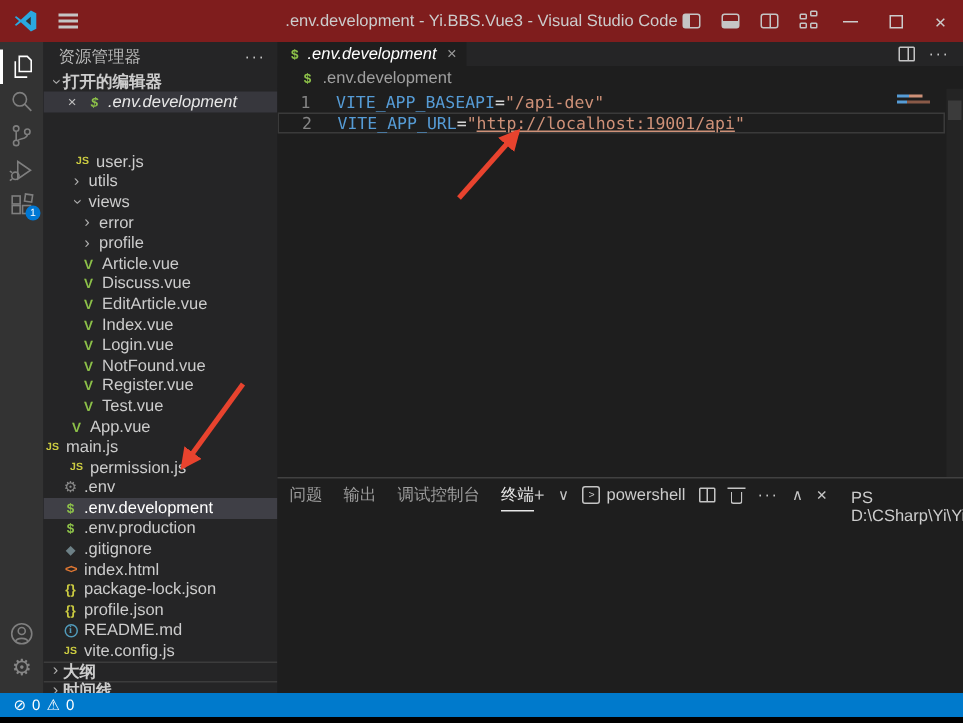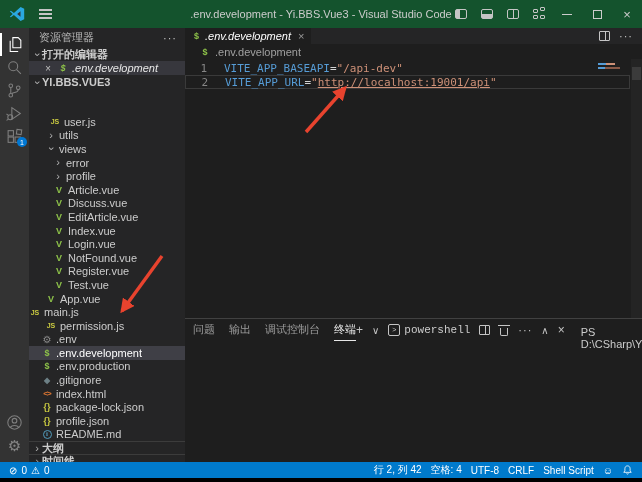--- a/index.html
+++ b/index.html
@@ -1,21 +1,21 @@
 <!DOCTYPE html>
 <html style="--accent_blue: #007acc; --badge_blue: #0078d4; --annotation_red: #e8432e; --key_blue: #569cd6; --string_orange: #ce9178; --icon_js_yellow: #cbcb41; --icon_vue_green: #8dc149; --icon_shell_green: #8dc149; --icon_html_orange: #e37933; --icon_info_blue: #519aba; --icon_git_gray: #6d8086;"><head>
 <meta charset="utf-8">
 <style>
   * { margin:0; padding:0; box-sizing:border-box; }
   html,body { background:#1e1e1e; }
   .window { position:relative; width:642px; height:482px; background:#1e1e1e;
             font-family:"Liberation Sans",sans-serif; overflow:hidden; color:#ccc; }
 
   
-  .titlebar { height:28px; background:#14532d; display:flex; align-items:center; position:relative; }
+  .titlebar { height:28px; background:#7f1d1d; display:flex; align-items:center; position:relative; }
   .logo { width:16px; height:16px; margin-left:9px; flex:0 0 auto; }
   .hamburger { width:13px; height:1.4px; background:#c5c5c5; margin-left:14px;
                box-shadow:0 -4px 0 #c5c5c5, 0 4px 0 #c5c5c5; }
   .win-title { position:absolute; left:0; right:0; text-align:center; font-size:11px; color:#cccccc; pointer-events:none; }
   .tb-right { margin-left:auto; display:flex; align-items:center; height:100%; }
   .tb-icn { width:26px; height:100%; display:flex; align-items:center; justify-content:center; color:#c5c5c5; }
   .lay { width:12px; height:10px; border:1px solid #c5c5c5; border-radius:2px; position:relative; }
   .lay.left::before  { content:""; position:absolute; left:0; top:0; bottom:0; width:4px; background:#c5c5c5; }
   .lay.bottom::before{ content:""; position:absolute; left:0; right:0; bottom:0; height:4px; background:#c5c5c5; }
   .lay.right::before { content:""; position:absolute; right:0; top:0; bottom:0; width:4px; border-left:1px solid #c5c5c5; }
@@ -95,21 +95,21 @@
   .vscroll .slider { position:absolute; top:8px; left:1px; right:1px; height:13px; background:#3b3b3b; }
 
   
   .panel { height:144px; border-top:1px solid #414141; background:#1e1e1e; display:flex; flex-direction:row; flex:0 0 auto; }
   .panel-head { height:22px; display:flex; align-items:center; padding:0 8px; flex:0 0 auto; }
   .ptabs { display:flex; gap:14px; font-size:11px; color:#9d9d9d; height:100%; align-items:center; }
   .ptab { height:100%; display:flex; align-items:center; border-bottom:1px solid transparent; }
   .ptab.active { color:#e7e7e7; border-bottom-color:#e7e7e7; }
   .ptools { margin-left:auto; display:flex; align-items:center; gap:9px; color:#c5c5c5; font-size:12px; }
   .ps-box { width:12px; height:12px; border:1px solid #c5c5c5; border-radius:2px; font-size:7px; display:flex; align-items:center; justify-content:center; }
-  .ps-group { display:flex; align-items:center; gap:4px; font-size:11px; color:#cccccc;font-family:Liberation Mono, monospace; }
+  .ps-group { display:flex; align-items:center; gap:4px; font-size:11px; color:#cccccc; }
   .trash { width:10px; height:11px; position:relative; }
   .trash::before { content:""; position:absolute; top:0; left:-1px; right:-1px; height:1px; background:#c5c5c5; }
   .trash::after { content:""; position:absolute; top:3px; left:1px; right:1px; bottom:0; border:1px solid #c5c5c5; border-top:none; border-radius:0 0 2px 2px; }
   .sm { font-size:10px; }
   .panel-body { padding:7px 0 0 8px; font-family:Liberation Sans, sans-serif; font-size:11px; color:#cccccc; }
 
   
   .statusbar { height:16px; background:var(--accent_blue); display:flex; align-items:center; padding:0 9px; font-size:10px; color:#ffffff; }
   .st-left { display:flex; align-items:center; gap:4px; }
   .st-right { margin-left:auto; display:flex; align-items:center; gap:9px; white-space:nowrap; }
@@ -221,24 +221,20 @@
       </div>
       <div class="sec-head">
         <span class="chev open">›</span>
         <span>打开的编辑器</span>
       </div>
       <div class="oe-row italic">
         <span class="oe-close">×</span>
         <span class="ficon ic-shell">$</span>
         <span class="tlabel">.env.development</span>
       </div>
-      <div class="sec-head">
-        <span class="chev open">›</span>
-        <span>YI.BBS.VUE3</span>
-      </div>
       <div class="tree">
           <div class="tree-row" style="padding-left: 20px; margin-top: 26px;">
             <span class="ficon ic-js">JS</span>
             <span class="tlabel">user.js</span>
           </div>
           <div class="tree-row" style="padding-left: 17px;">
             <span class="chev">›</span>
             <span class="tlabel">utils</span>
           </div>
           <div class="tree-row" style="padding-left: 17px;">
@@ -323,20 +319,24 @@
           </div>
           <div class="tree-row" style="padding-left: 12px;">
             <span class="ficon ic-json">{}</span>
             <span class="tlabel">profile.json</span>
           </div>
           <div class="tree-row" style="padding-left: 12px;">
             <span class="ficon ic-info">
               <b>i</b>
             </span>
             <span class="tlabel">README.md</span>
+          </div>
+          <div class="tree-row" style="padding-left: 12px;">
+            <span class="ficon ic-js">JS</span>
+            <span class="tlabel">vite.config.js</span>
           </div>
         </div>
       <div class="sb-bottom">
         <div class="sb-sec">
           <span class="chev">›</span>
           <span>大纲</span>
         </div>
         <div class="sb-sec">
           <span class="chev">›</span>
           <span>时间线</span>
@@ -407,34 +407,20 @@
     </div>
   </div>
 
   <div class="statusbar">
     <div class="st-left">
       <span class="st-ic">⊘</span>
       <span>0</span>
       <span class="st-ic">⚠</span>
       <span>0</span>
     </div>
-    <div class="st-right">
-      <span>行 2, 列 42</span>
-      <span>空格: 4</span>
-      <span>UTF-8</span>
-      <span>CRLF</span>
-      <span>Shell Script</span>
-      <span class="smile">☺</span>
-      <span class="bell">
-        <svg width="11" height="12" viewBox="0 0 16 16" fill="none" stroke="#fff" stroke-width="1.2">
-            <path d="M8 2c-2.4 0-3.8 1.8-3.8 4.2v3L2.6 11.4h10.8L11.8 9.2v-3C11.8 3.8 10.4 2 8 2z"></path>
-            <path d="M6.6 13a1.5 1.5 0 0 0 2.8 0"></path>
-          </svg>
-      </span>
-    </div>
   </div>
   <div class="bottom-strip"></div>
 
   <svg class="annotations" width="642" height="482" viewBox="0 0 642 482">
     <defs>
       <marker id="ah" viewBox="0 0 10 10" refX="8" refY="5" markerWidth="4.2" markerHeight="4.2" orient="auto-start-reverse">
         <path class="ah" d="M0 0 L10 5 L0 10 z"></path>
       </marker>
     </defs>
     <line x1="162" y1="256" x2="122" y2="311" marker-end="url(#ah)"></line>

